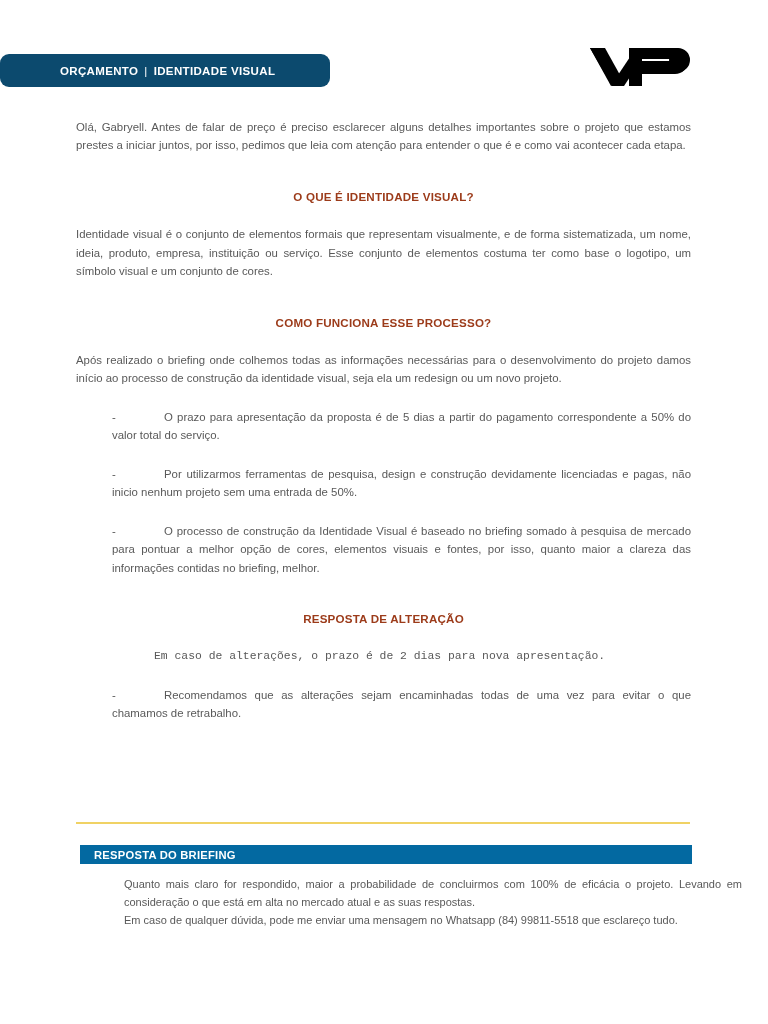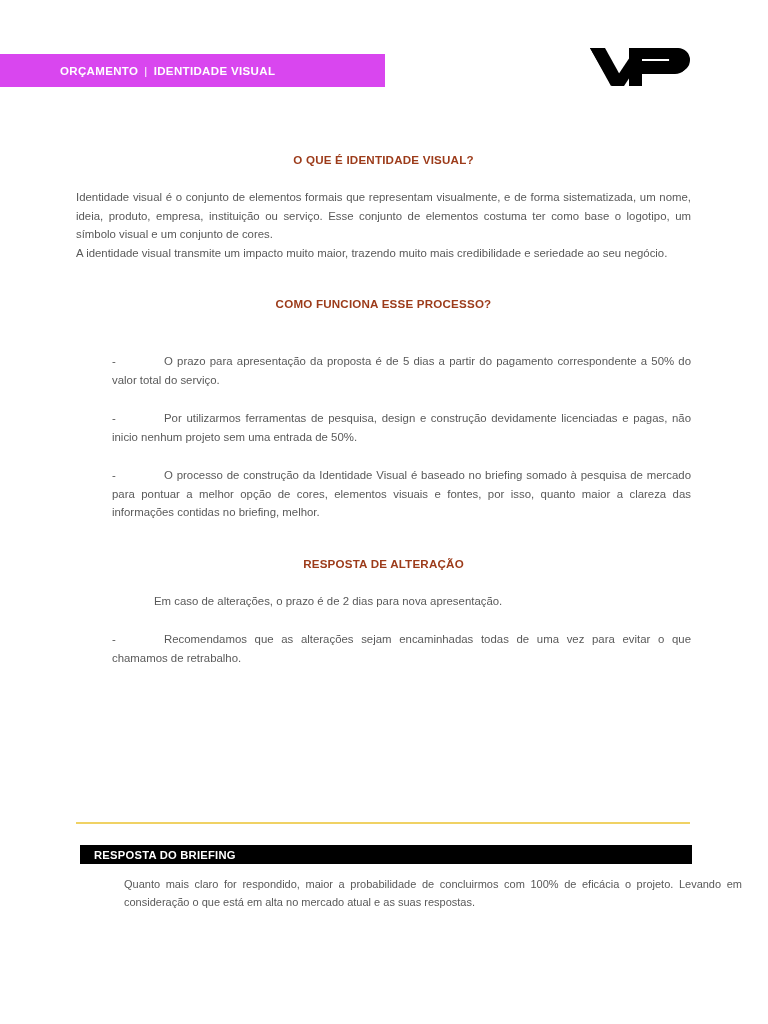--- a/index.html
+++ b/index.html
@@ -19,25 +19,26 @@
     position: absolute;
     inset: 0;
     background: #ffffff;
   }
 
   
   .header-band {
     position: absolute;
     left: 0;
     top: 54px;
-    width: 385px;
+    width: 330px;
     height: 33px;
-    background: #d946ef;
+    background: #0c4a6e;
     display: flex;
     align-items: center;
+    border-radius: 9px;
   }
   .header-band-text {
     color: #ffffff;
     font-size: 11.5px;
     font-weight: bold;
     letter-spacing: 0.35px;
     margin-left: 60px;
     white-space: nowrap;
   }
   .header-sep {
@@ -93,39 +94,40 @@
   }
   .bullet-dash {
     display: inline-block;
     width: 52px;
   }
   .indent-line {
     color: #595959;
     font-size: 11.4px;
     line-height: 1.62;
     padding-left: 78px;
+    font-family: Liberation Mono, monospace;
   }
 
   
   .gold-rule {
     position: absolute;
     left: 76px;
     top: 822px;
     width: 614px;
     height: 2px;
     background: #F0D264;
   }
 
   .briefing-band {
     position: absolute;
     left: 80px;
     top: 845px;
     width: 612px;
     height: 19px;
-    background: #000000;
+    background: #0369a1;
     display: flex;
     align-items: center;
   }
   .briefing-band-text {
     color: #ffffff;
     font-size: 11.2px;
     font-weight: bold;
     letter-spacing: 0.25px;
     margin-left: 14px;
     white-space: nowrap;
@@ -164,32 +166,33 @@
       <rect x="78" y="8" width="26" height="76" fill="#000000"></rect>
 
       <path d="M104 8 H176 A24 24 0 0 1 176 56 H104 V34 H158 A6 6 0 0 0 158 30 H104 Z" fill="#000000"></path>
       <rect x="104" y="8" width="62" height="16" fill="#000000"></rect>
       <path d="M150 8 H170 A26 26 0 0 1 170 60 H104 V40 H164 A6 6 0 0 0 164 28 H150 Z" fill="#000000"></path>
     </svg>
   </div>
 
   <div class="content">
 
+    <p class="body-text">Olá, Gabryell. Antes de falar de preço é preciso esclarecer alguns detalhes importantes sobre o projeto que estamos prestes a iniciar juntos, por isso, pedimos que leia com atenção para entender o que é e como vai acontecer cada etapa.</p>
 
     <div class="gap-xl"></div>
 
     <h2 class="section-title">O QUE É IDENTIDADE VISUAL?</h2>
     <div class="gap-md"></div>
     <p class="body-text"> Identidade visual é o conjunto de elementos formais que representam visualmente, e de forma sistematizada, um nome, ideia, produto, empresa, instituição ou serviço.  Esse conjunto de elementos costuma ter como base o logotipo, um símbolo visual e um conjunto de cores.</p>
-    <p class="body-text">A identidade visual transmite um impacto muito maior, trazendo muito mais credibilidade e seriedade ao seu negócio.</p>
 
     <div class="gap-xl"></div>
 
     <h2 class="section-title">COMO FUNCIONA ESSE PROCESSO?</h2>
     <div class="gap-md"></div>
+    <p class="body-text"> Após realizado o briefing onde colhemos todas as informações necessárias para o desenvolvimento do projeto damos início ao processo de construção da identidade visual, seja ela um redesign ou um novo projeto.</p>
 
     <div class="gap-md"></div>
 
     <p class="bullet-row"><span class="bullet-dash">-</span><span>O prazo para apresentação da proposta é de 5 dias a partir do pagamento correspondente a 50% do valor total do serviço.</span></p>
 
     <div class="gap-md"></div>
 
     <p class="bullet-row"><span class="bullet-dash">-</span><span>Por utilizarmos ferramentas de pesquisa, design e construção devidamente licenciadas e pagas, não inicio nenhum projeto sem uma entrada de 50%.</span></p>
 
     <div class="gap-md"></div>
@@ -209,15 +212,16 @@
   </div>
 
   <div class="gold-rule"></div>
 
   <div class="briefing-band">
     <div class="briefing-band-text">RESPOSTA DO BRIEFING</div>
   </div>
 
   <div class="footer-text">
     <p>Quanto mais claro for respondido, maior a probabilidade de concluirmos com 100% de eficácia o projeto. Levando em consideração o que está em alta no mercado atual e as suas respostas.</p>
+    <p>Em caso de qualquer dúvida, pode me enviar uma mensagem no Whatsapp (84) 99811-5518 que esclareço tudo.</p>
   </div>
 
 </div>
 
 </body></html>

